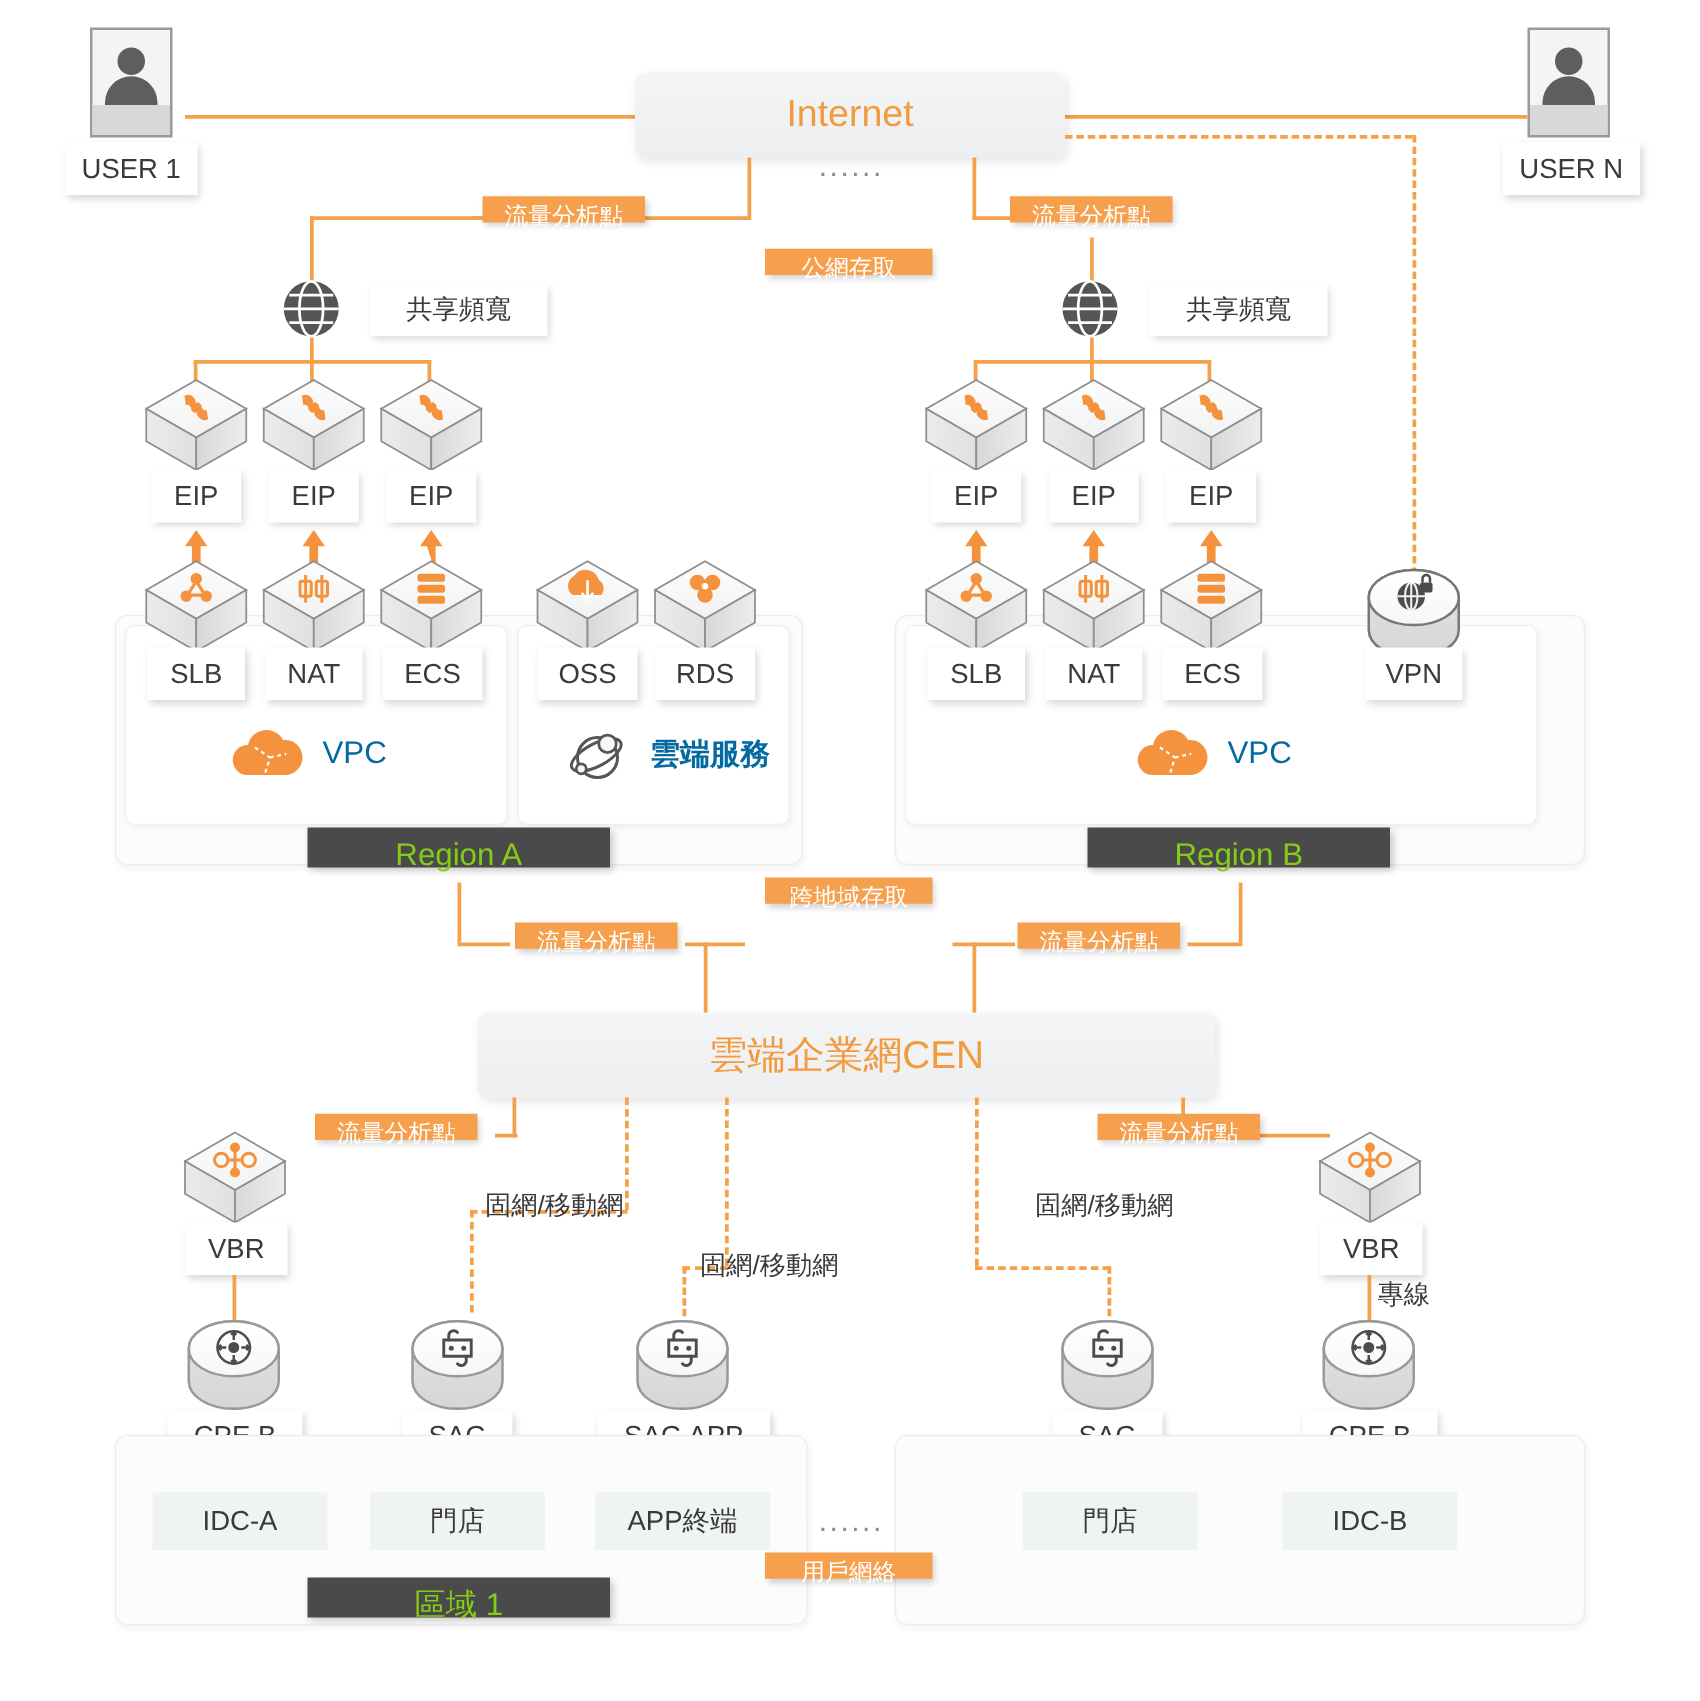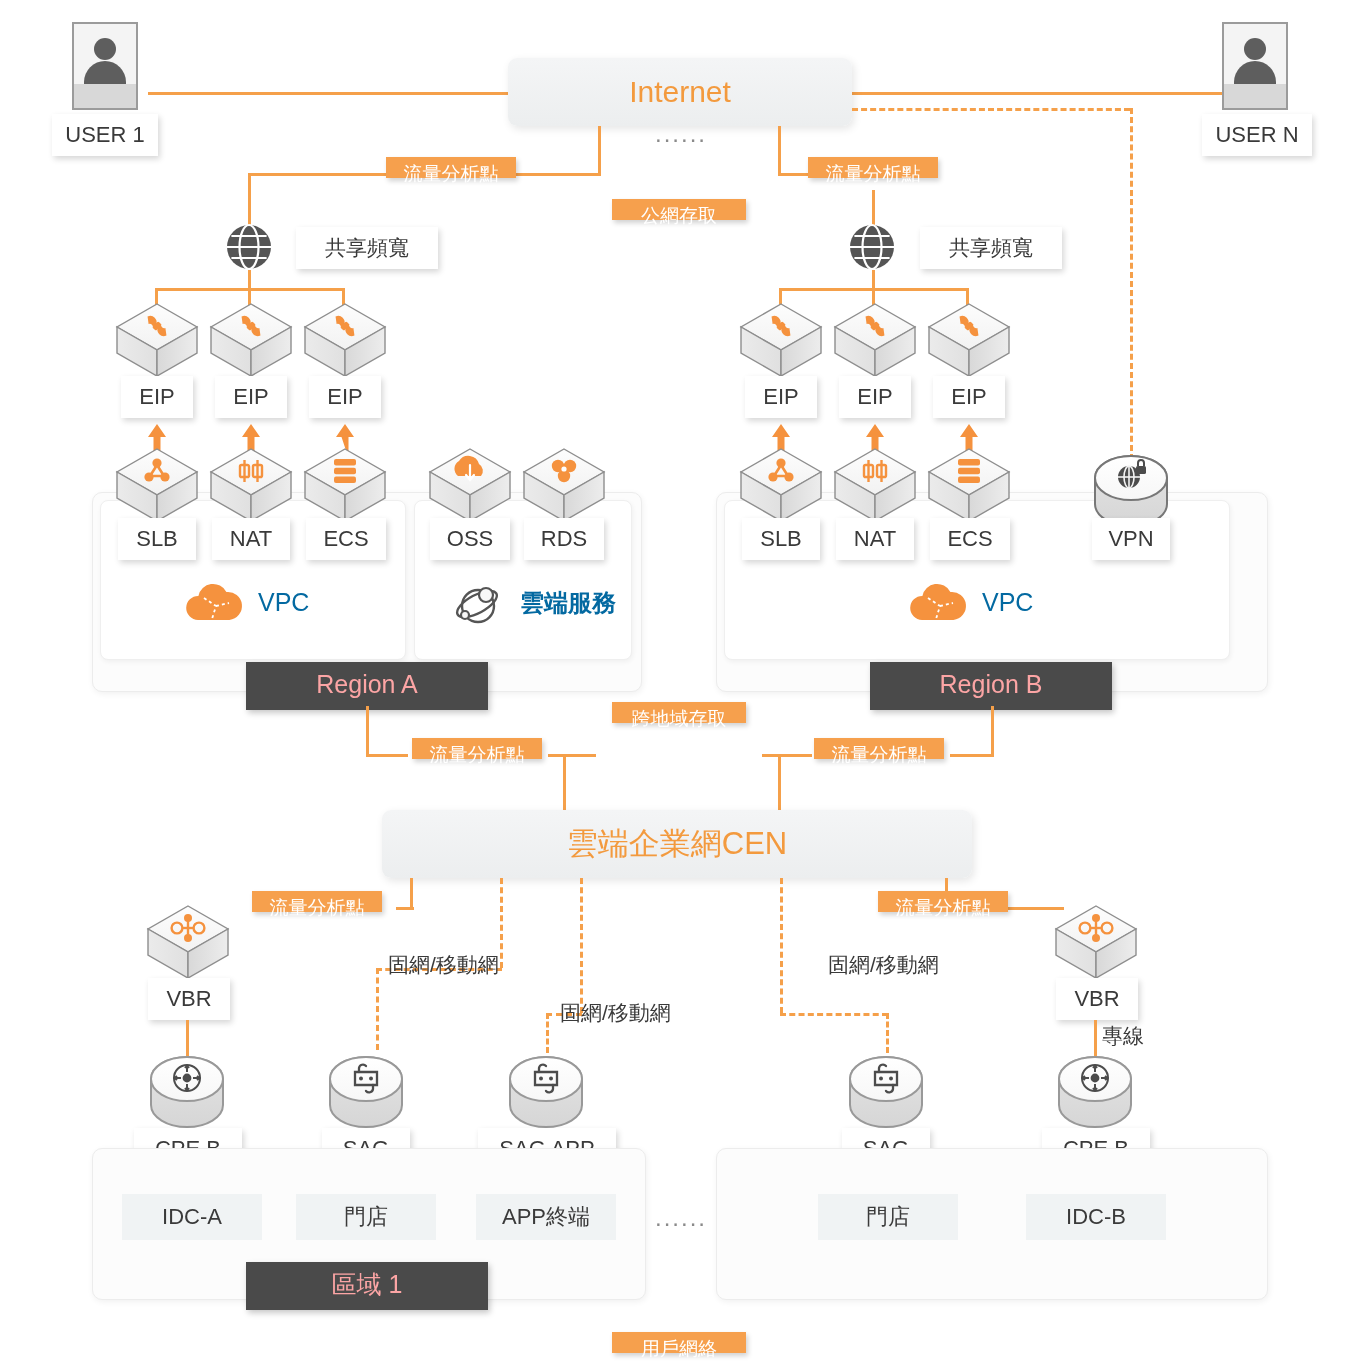--- a/index.html
+++ b/index.html
@@ -47,24 +47,24 @@
     white-space: nowrap;
     box-shadow: 2px 3px 6px rgba(0,0,0,.16);
     text-align: center;
   }
   .chip.cn { font-size: 21px; }
 
   
   .dark {
     position: absolute;
     background: #4a4a4a;
-    color: #fca5a5;
+    color: #84cc16;
     font-size: 25px;
     line-height: 44px;
-    height: 48px;
+    height: 32px;
     text-align: center;
     box-shadow: 2px 3px 6px rgba(0,0,0,.22);
   }
 
   
   .softpanel {
     position: absolute;
     background: linear-gradient(180deg,#f4f5f6 0%,#eceeef 100%);
     border-radius: 9px;
     box-shadow: 2px 3px 8px rgba(0,0,0,.10);
@@ -718,15 +718,15 @@
   </div>
   <div class="chip" style="left:1042px; top:1128px; width:108px;">CPE B</div>
 
   <div class="regionbox" style="left:716px; top:1148px; width:552px; height:152px; border-radius:10px;"></div>
 
   <div class="greyblk" style="left:818px; top:1194px; width:140px;">門店</div>
   <div class="greyblk" style="left:1026px; top:1194px; width:140px;">IDC-B</div>
 
 
   <div class="dots" style="left:655px; top:1208px;">......</div>
-  <div class="tag" style="left:612px; top:1332px; width:134px;">用戶網絡</div>
+  <div class="tag" style="left:612px; top:1242px; width:134px;">用戶網絡</div>
 
 </div>
 
 </body></html>

